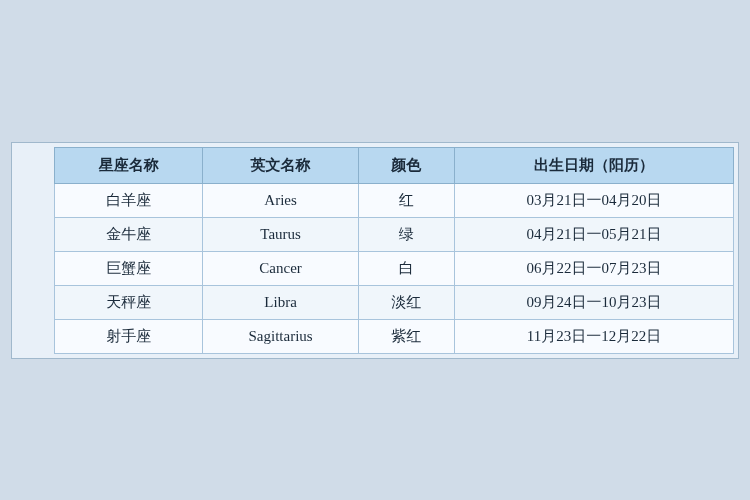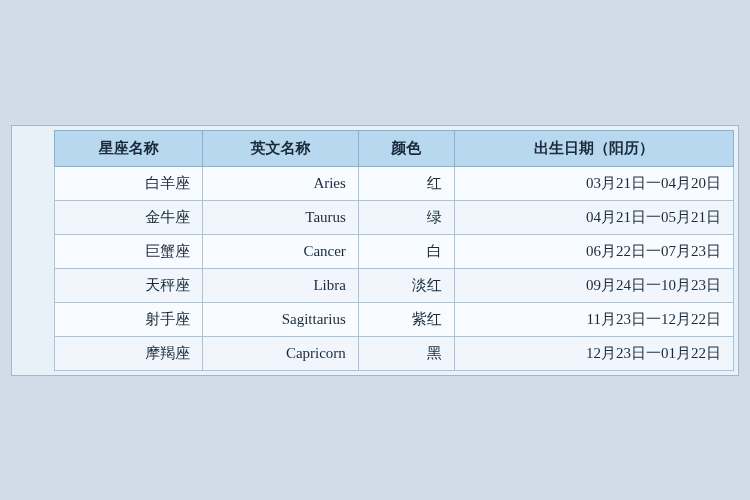--- a/index.html
+++ b/index.html
@@ -37,21 +37,21 @@
       padding: 8px 12px;
       text-align: center;
       font-size: 15px;
       font-weight: bold;
       color: #1a2a3a;
     }
 
     td {
       border: 1px solid #a8c4dc;
       padding: 7px 12px;
-      text-align: right;
+      text-align: center;
       font-size: 15px;
       color: #1a2a3a;
       background-color: #f8fbff;
     }
 
     tr:nth-child(even) td {
       background-color: #f0f6fb;
     }
   </style>
 </head>
@@ -91,21 +91,15 @@
           <td>Libra</td>
           <td>淡红</td>
           <td>09月24日一10月23日</td>
         </tr>
         <tr>
           <td>射手座</td>
           <td>Sagittarius</td>
           <td>紫红</td>
           <td>11月23日一12月22日</td>
         </tr>
-        <tr>
-          <td>摩羯座</td>
-          <td>Capricorn</td>
-          <td>黑</td>
-          <td>12月23日一01月22日</td>
-        </tr>
       </tbody>
   </table>
 </div>
 
 </body></html>

